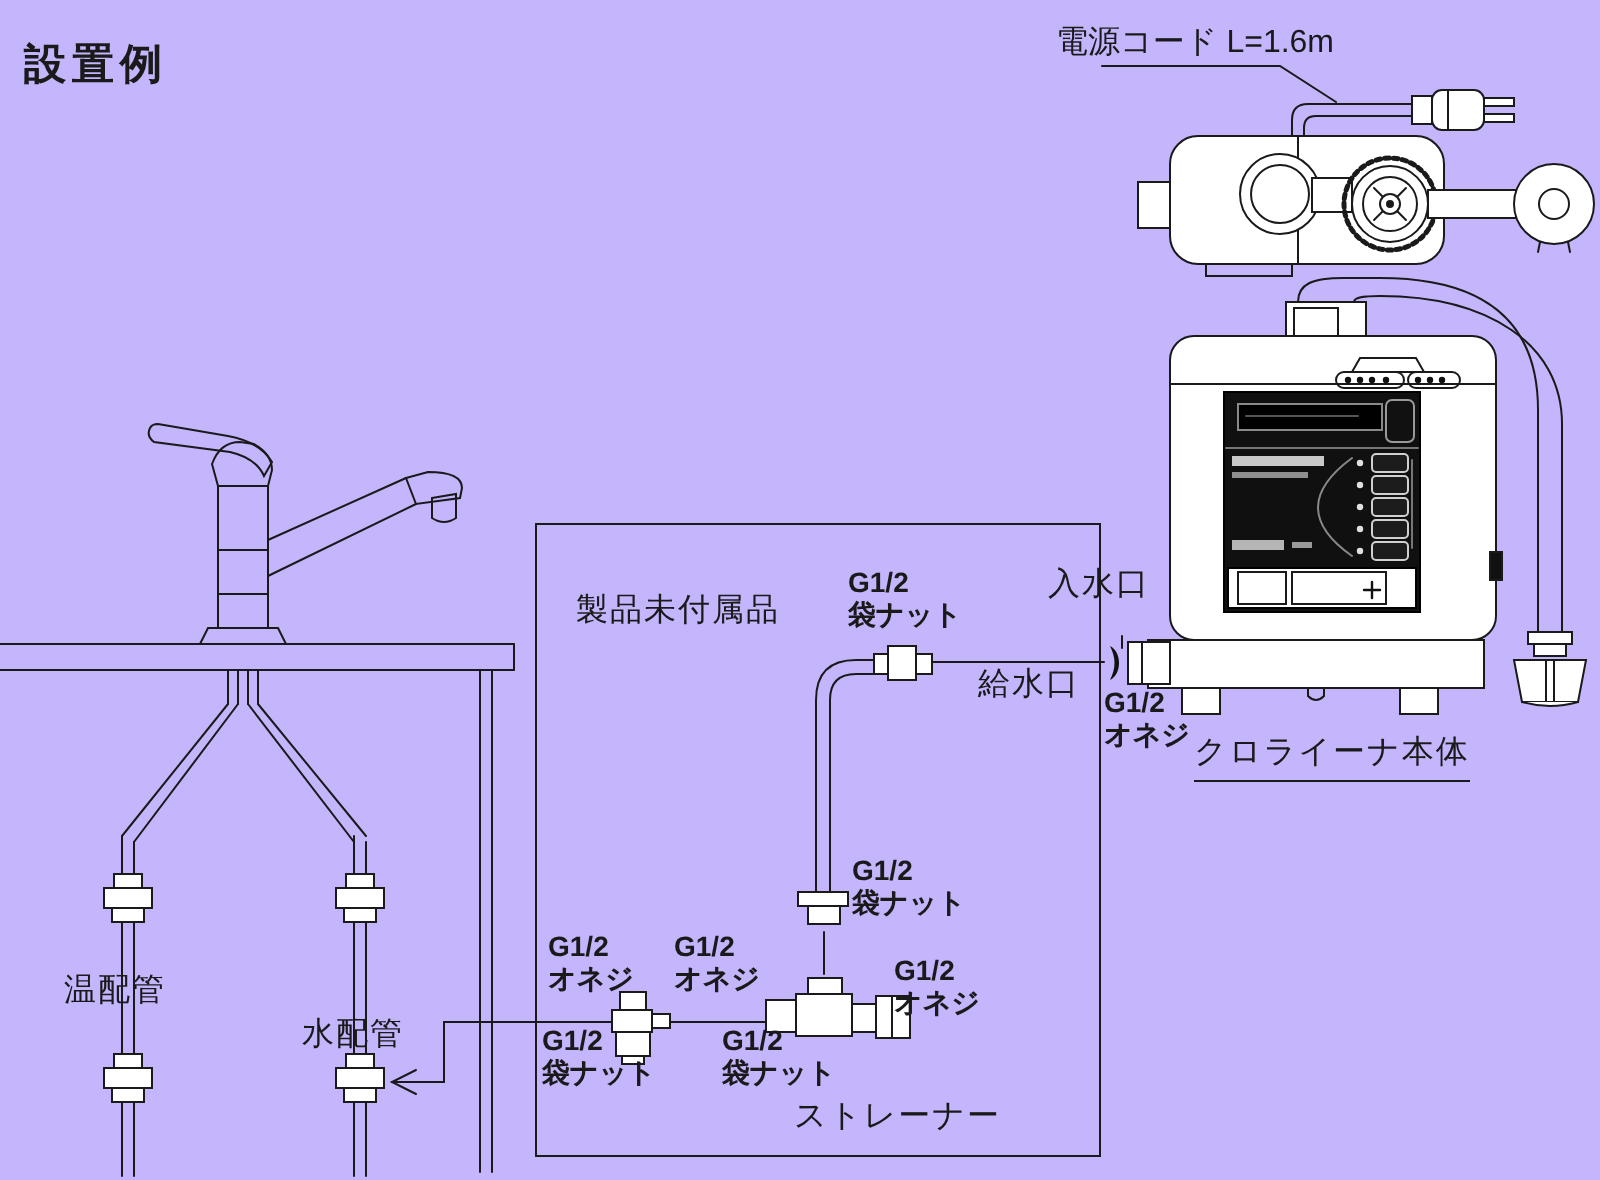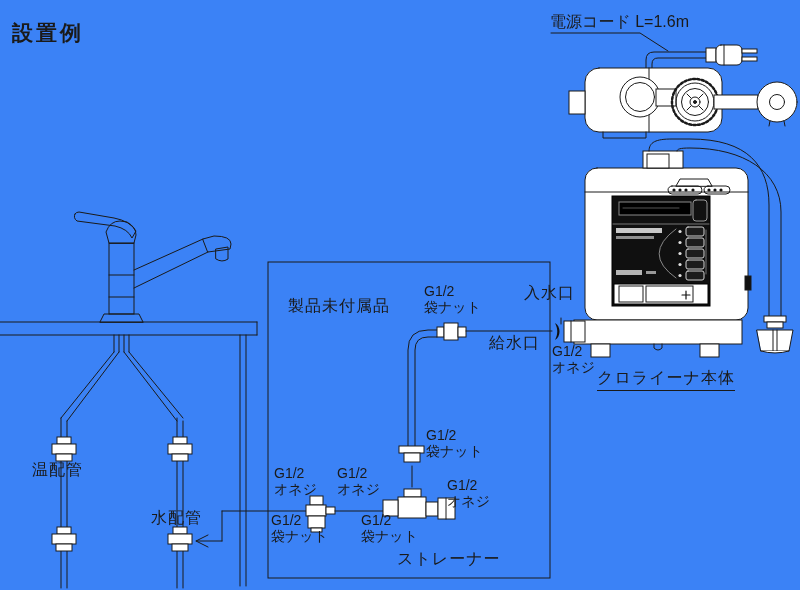--- a/index.html
+++ b/index.html
@@ -1,23 +1,23 @@
 <!DOCTYPE html>
 <html lang="ja"><head>
 <meta charset="utf-8">
 <style>
   html,body{margin:0;padding:0;background:#fff;}
-  .stage{position:relative;width:800px;height:590px;background:#3b82f6;overflow:hidden;
+  .stage{position:relative;width:800px;height:590px;background:#c4b5fd;overflow:hidden;
          font-family:"Liberation Sans",sans-serif;color:#1a1a1a;}
   .stage svg{position:absolute;left:0;top:0;}
   .lbl{position:absolute;white-space:nowrap;font-size:16px;letter-spacing:1px;line-height:1.2;}
   .title{font-size:21px;font-weight:bold;letter-spacing:3px;}
   .fit{font-size:14px;letter-spacing:0;line-height:16px;}
-  .fit span{display:block;}
-  .underline{border-bottom:1.5px solid #1a1a1a;padding-bottom:3px;}
+  .fit span{display:block;font-weight:bold;}
+  .underline{border-bottom:1.5px solid #1a1a1a;padding-bottom:3px;font-family:Liberation Mono, monospace;}
 </style>
 </head>
 <body>
 
 <div class="stage">
 
 <svg width="800" height="590" viewBox="0 0 800 590" stroke="#1a1a1a" stroke-width="1" fill="none" stroke-linecap="round">
 
   <g>
     <line x1="0" y1="322" x2="257" y2="322"></line>
@@ -231,21 +231,21 @@
       <path d="M 757,330 L 793,330 L 789,351 L 761,351 Z"></path>
       <line x1="773" y1="330" x2="773" y2="351"></line>
       <line x1="777" y1="330" x2="777" y2="351"></line>
       <path d="M 761,351 Q 775,355 789,351"></path>
     </g>
   </g>
 </svg>
 
 <div class="lbl title" style="left:12px;top:20px">設置例</div>
 
-<div class="lbl" style="left:550px;top:12px;letter-spacing:0">電源コード L=1.6m</div>
+<div class="lbl" style="left:528px;top:12px;letter-spacing:0">電源コード L=1.6m</div>
 
 <div class="lbl" style="left:288px;top:296px">製品未付属品</div>
 
 <div class="lbl fit" style="left:424px;top:283px">
   <span>G1/2</span>
       <span>袋ナット</span>
 </div>
 
 <div class="lbl" style="left:489px;top:333px">給水口</div>
 
@@ -283,16 +283,16 @@
       <span>袋ナット</span>
 </div>
 
 <div class="lbl fit" style="left:361px;top:512px">
   <span>G1/2</span>
       <span>袋ナット</span>
 </div>
 
 <div class="lbl" style="left:397px;top:549px">ストレーナー</div>
 
-<div class="lbl" style="left:32px;top:460px">温配管</div>
+<div class="lbl" style="left:32px;top:486px">温配管</div>
 <div class="lbl" style="left:151px;top:508px">水配管</div>
 
 </div>
 
 </body></html>

